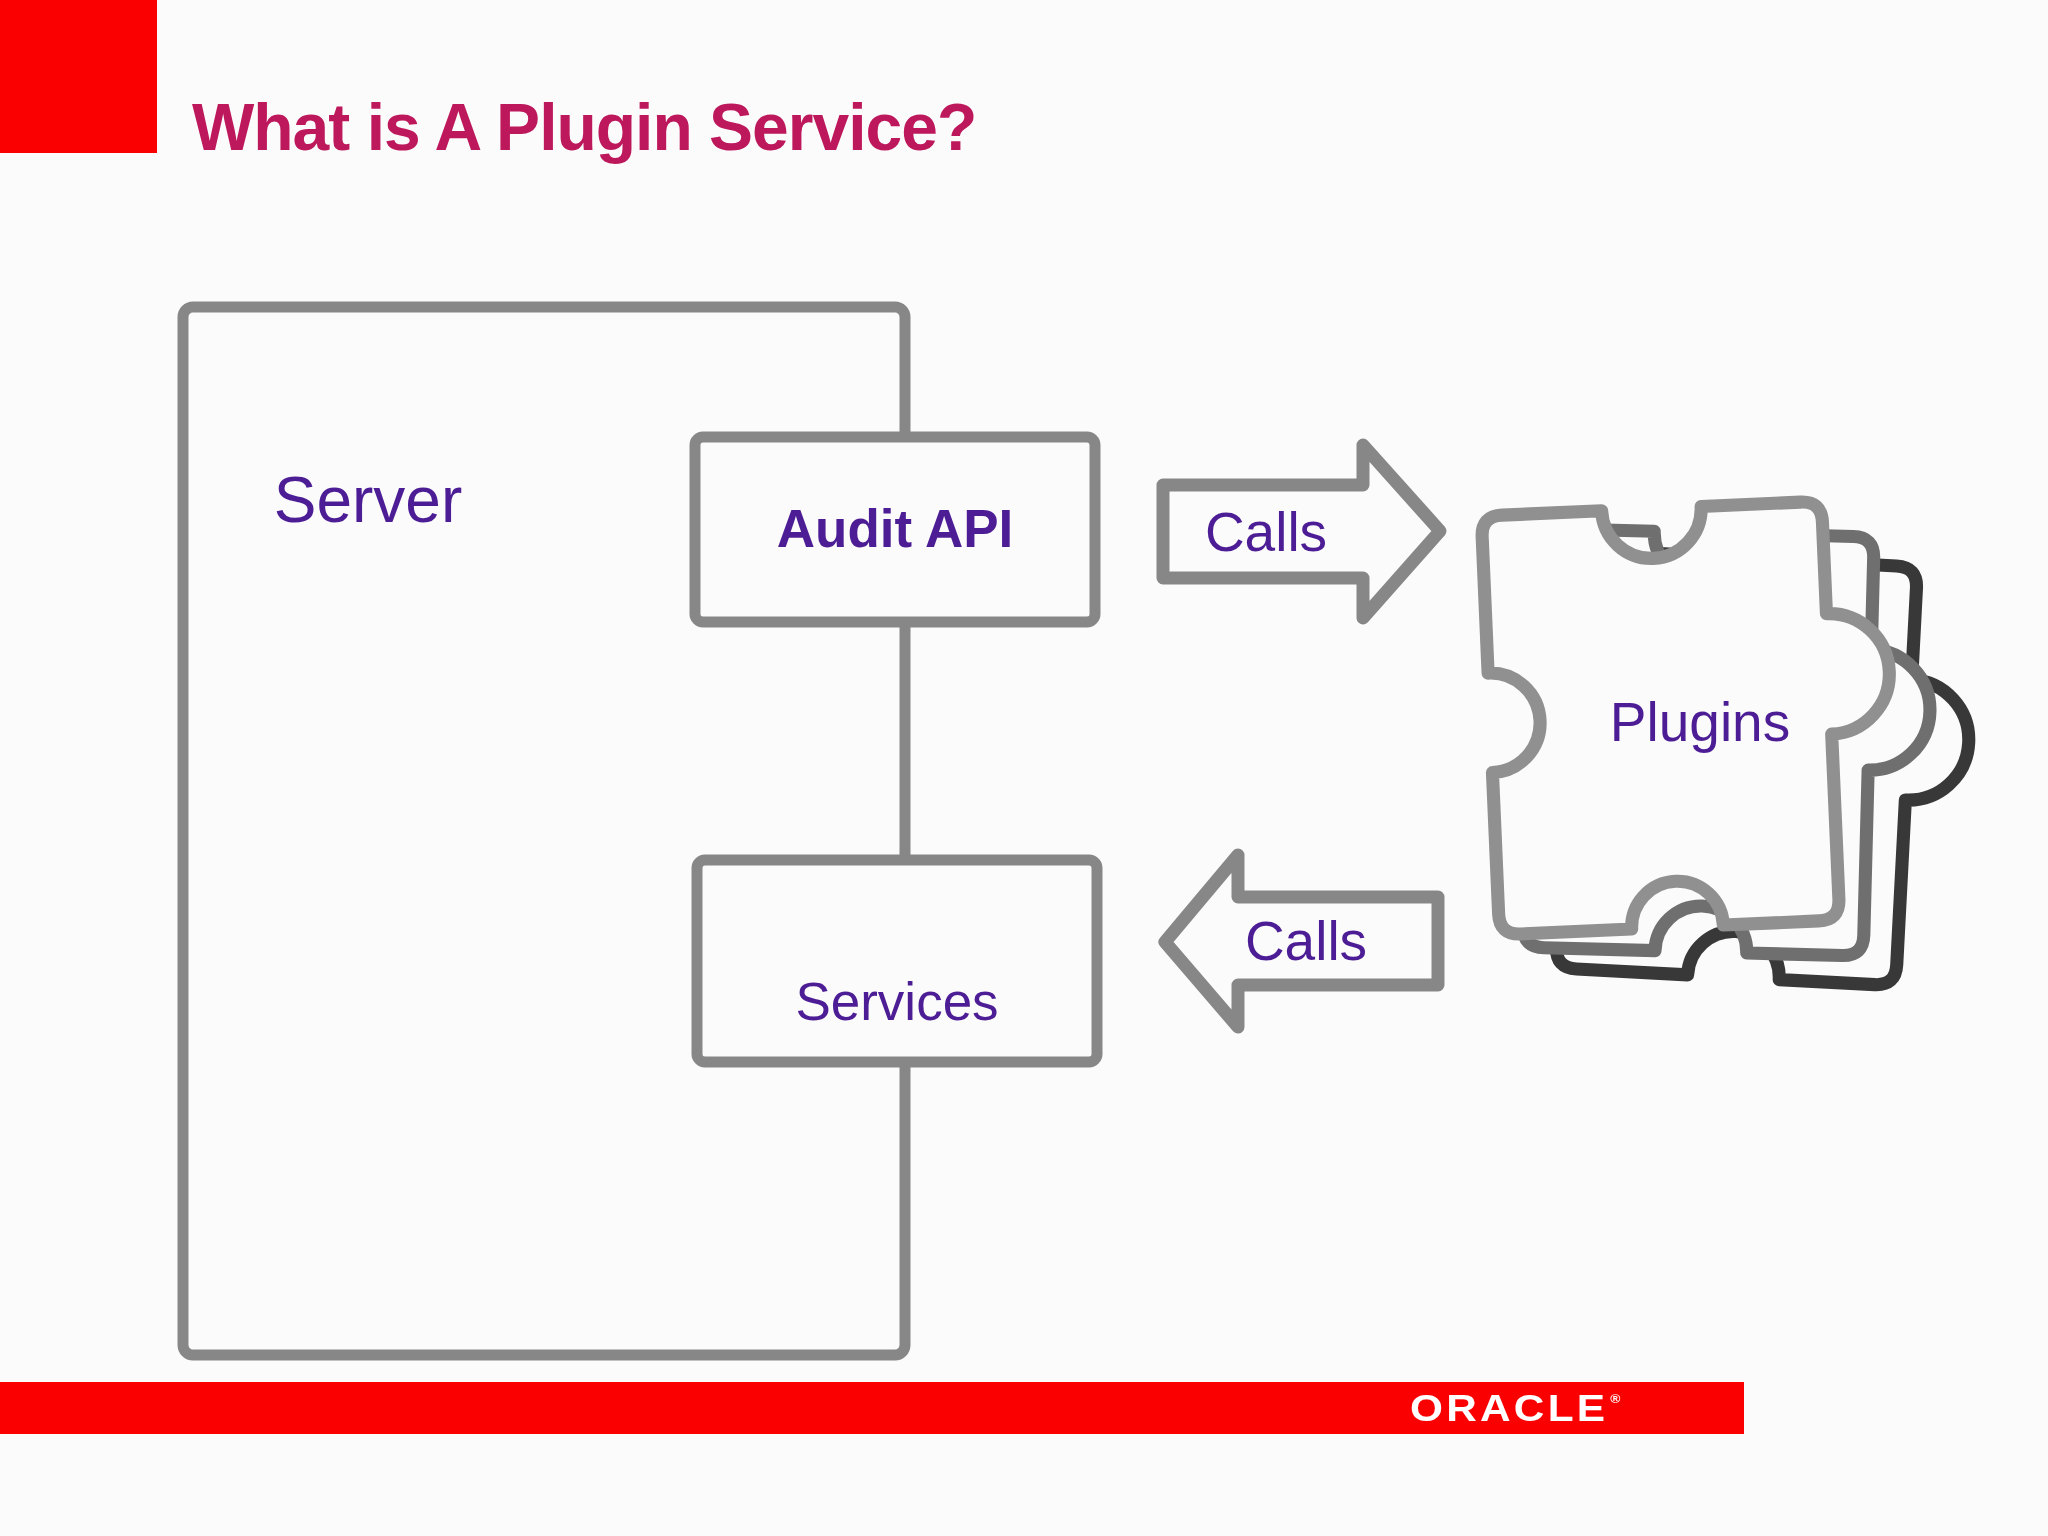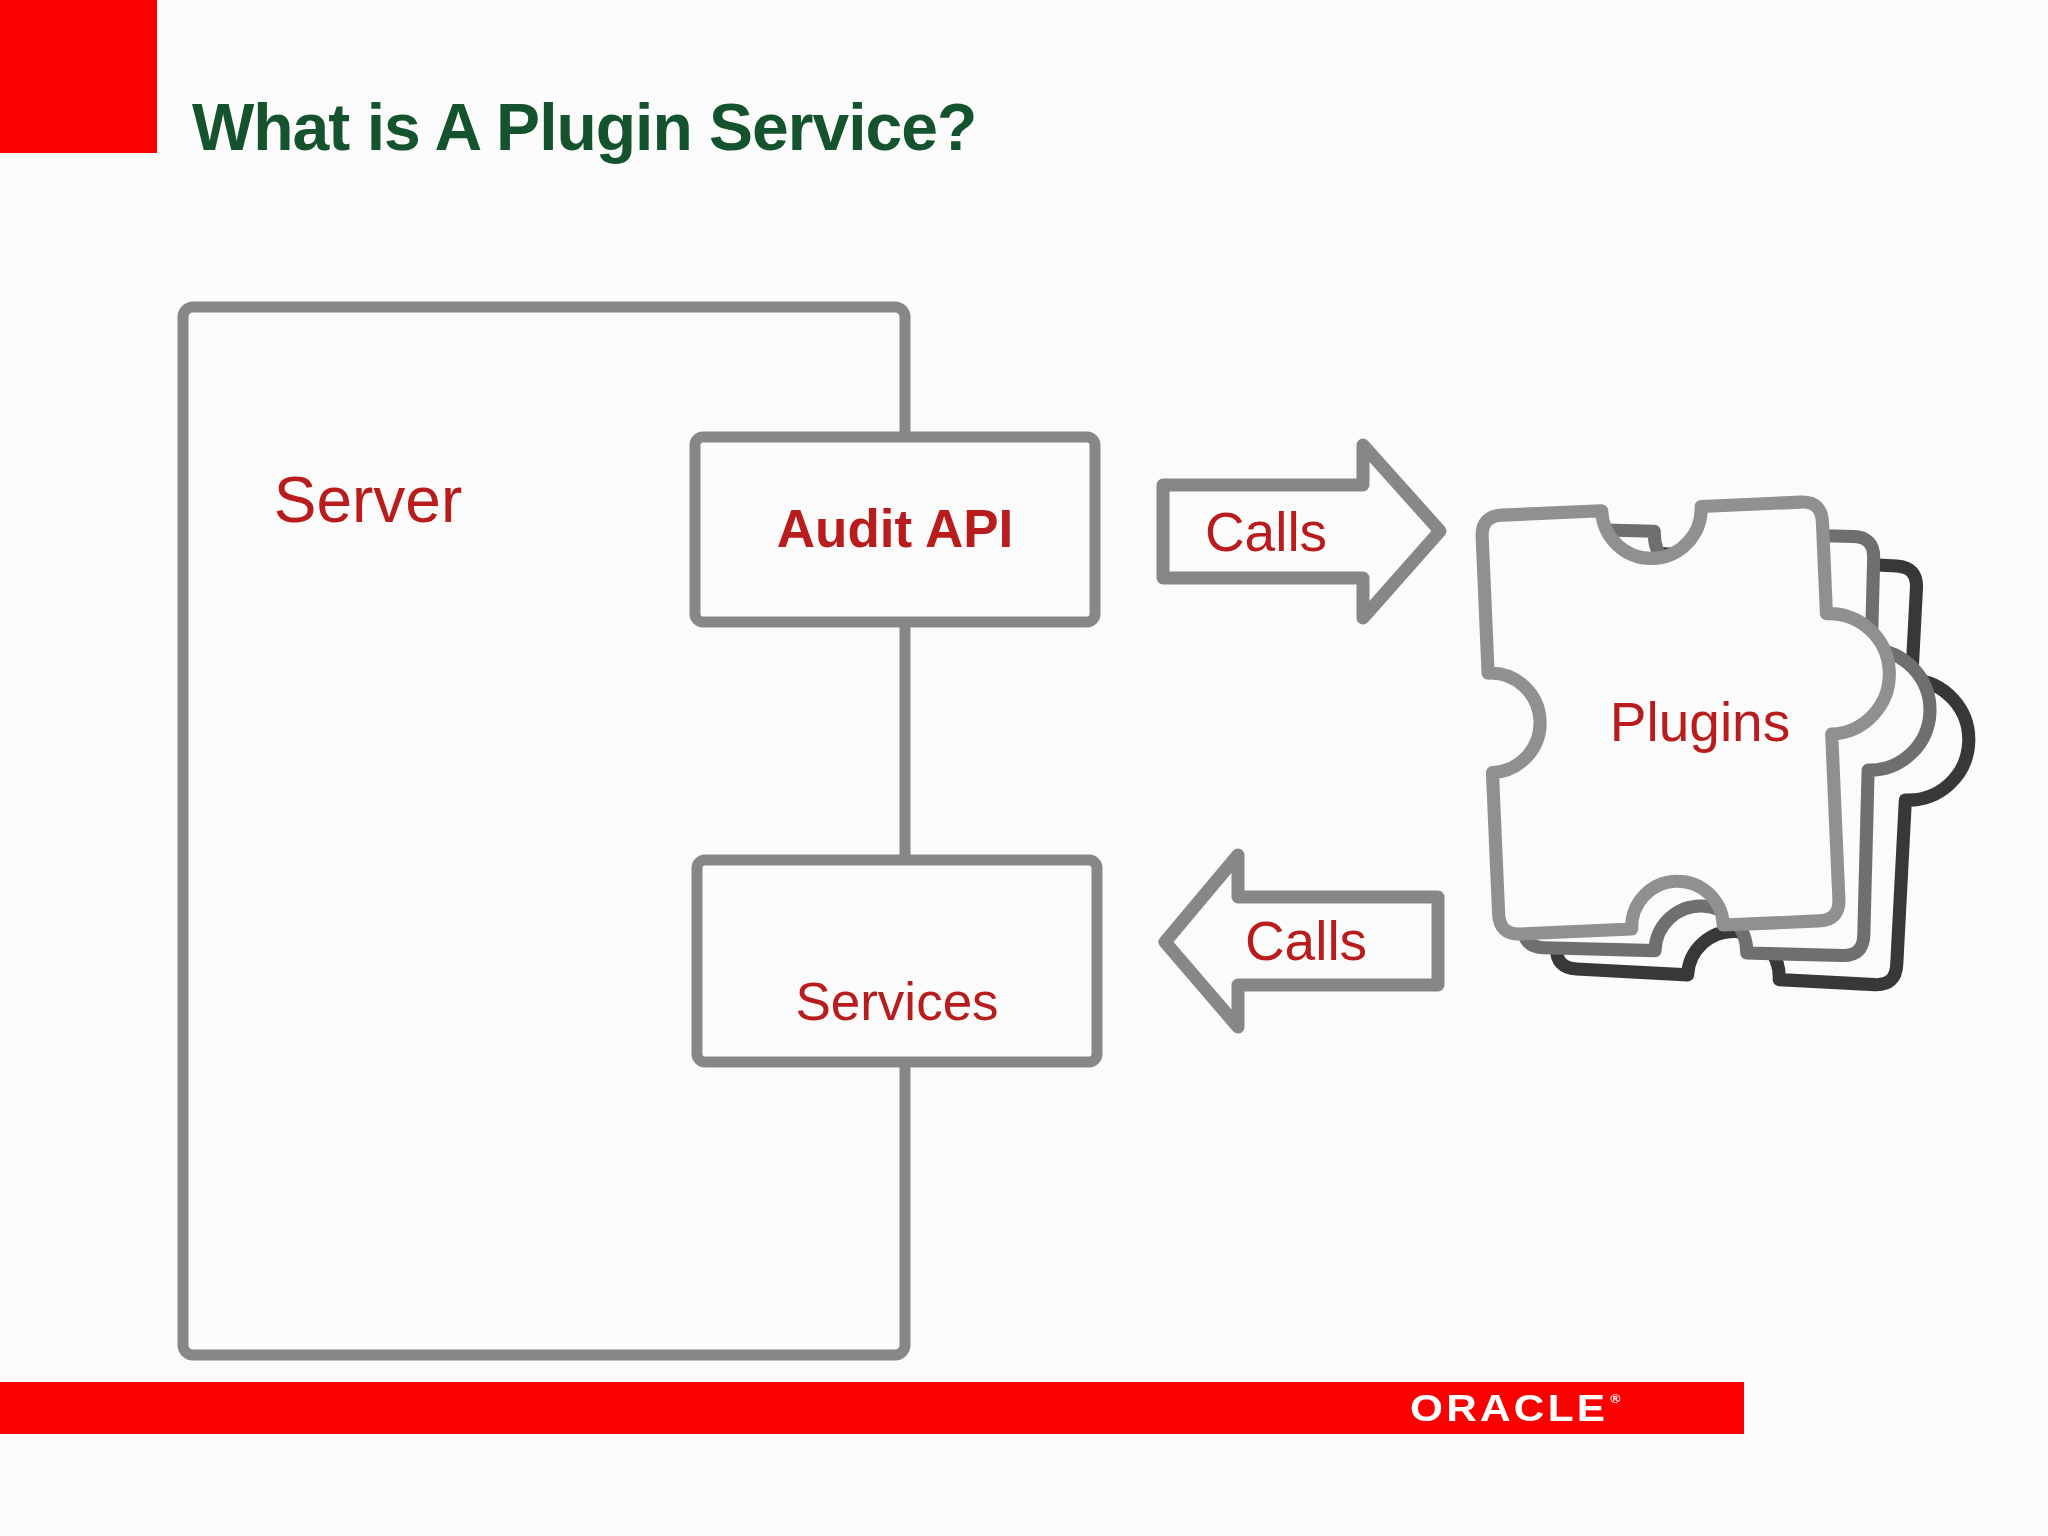--- a/index.html
+++ b/index.html
@@ -7,27 +7,27 @@
     position:relative; width:2048px; height:1536px; overflow:hidden;
     background:var(--bg, #fbfbfb);
     font-family:"Liberation Sans","DejaVu Sans",sans-serif;
   }
   .red-corner {
     position:absolute; left:0; top:0; width:157px; height:153px;
     background:var(--accent-red, #fb0000);
   }
   .slide-title {
     position:absolute; left:192px; top:94px; line-height:1;
-    font-size:66px; font-weight:bold; color:#14532d; letter-spacing:-1px;
+    font-size:66px; font-weight:bold; color:#be185d; letter-spacing:-1px;
     white-space:nowrap;
   }
   svg.diagram { position:absolute; left:0; top:0; width:2048px; height:1536px; }
   .label {
     position:absolute; transform:translate(-50%,-50%);
-    color:#b91c1c; white-space:nowrap; line-height:1;
+    color:#4c1d95; white-space:nowrap; line-height:1;
   }
   .server-label   { left:368px;  top:500px; font-size:64px; }
   .audit-label    { left:895px;  top:528px; font-size:53px;font-weight:bold; }
   .services-label { left:897px;  top:961px; font-size:53px;margin-top:40px; }
   .calls-right    { left:1266px; top:532px; font-size:55px; }
   .calls-left     { left:1306px; top:941px; font-size:55px; }
   .plugins-label  { left:1700px; top:722px; font-size:55px; }
   .footer-bar {
     position:absolute; left:0; top:1382px; width:1744px; height:52px;
     background:var(--accent-red, #fb0000);

